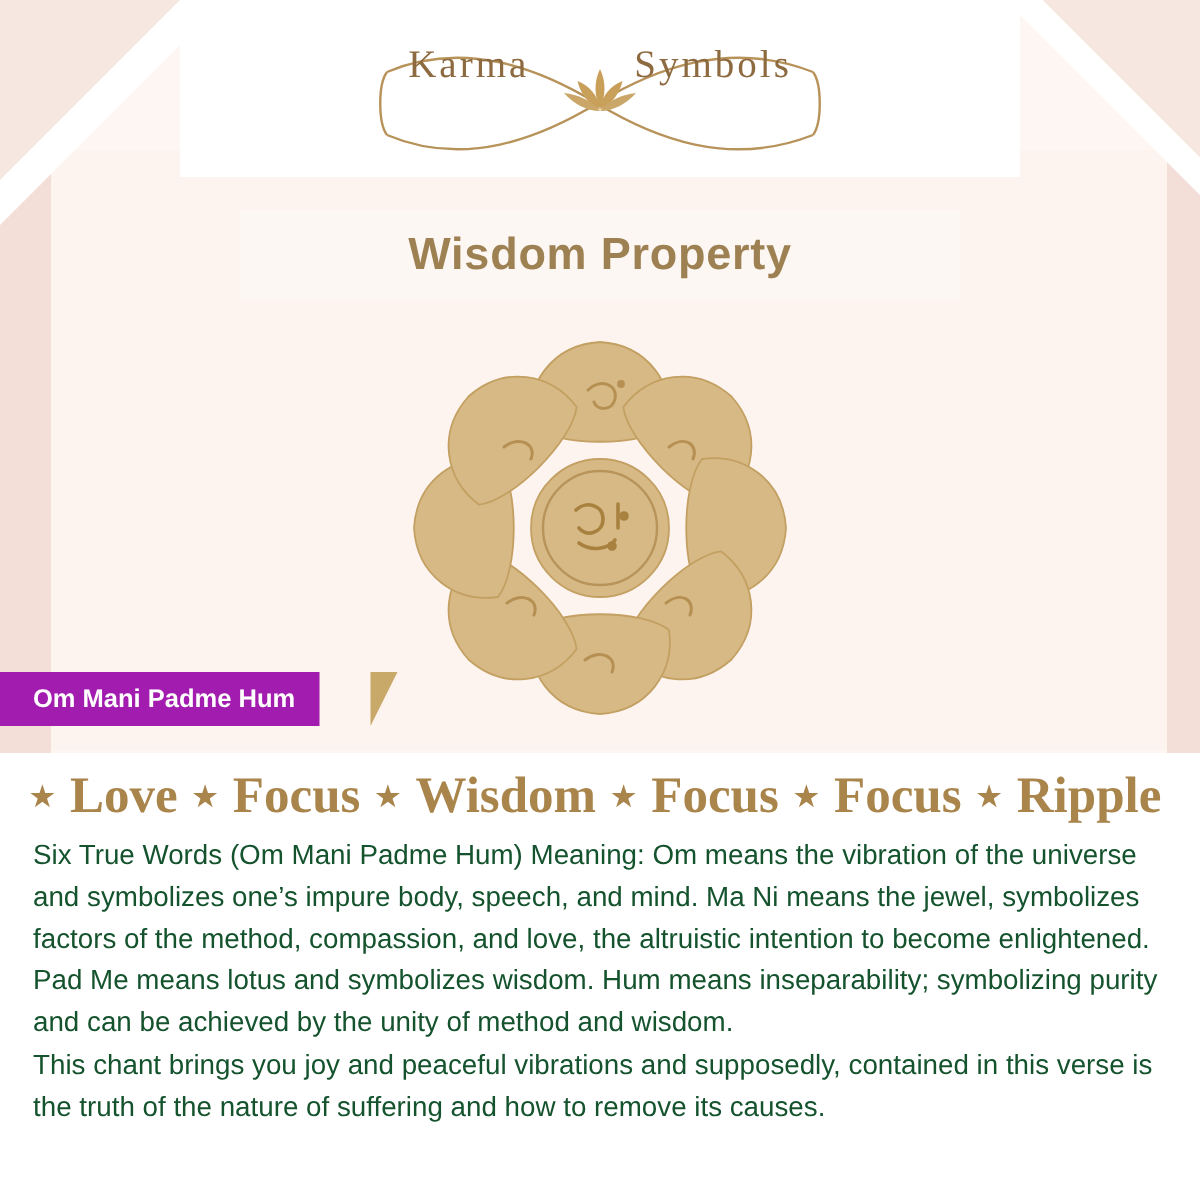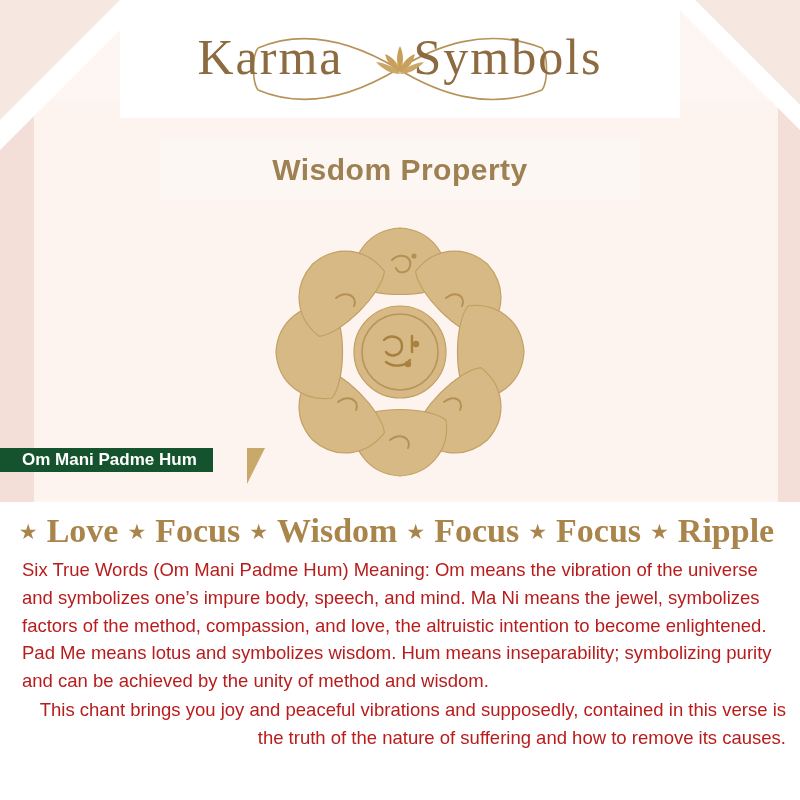--- a/index.html
+++ b/index.html
@@ -98,21 +98,21 @@
     text-align: center;
     z-index: 5;
   }
   .brand-inner {
     display: inline-block;
     position: relative;
     padding: 0 10px;
   }
   .brand-text {
     font-family: "Liberation Serif", serif;
-    font-size: 50px;
+    font-size: 26px;
     letter-spacing: 2px;
     color: #8d6a3f;
     font-weight: 400;
     display: inline-block;
     position: relative;
     z-index: 3;
   }
   .brand-word-left { margin-right: 70px; }
   .brand-lotus {
     position: absolute;
@@ -154,22 +154,22 @@
     left: 50%;
     top: 212px;
     transform: translateX(-50%);
     z-index: 6;
   }
 
   
   .ribbon {
     position: absolute;
     left: 0; top: 448px;
-    height: 24px;
-    background: #14532d;
+    height: 36px;
+    background: #a21caf;
     display: flex;
     align-items: center;
     padding: 0 16px 0 22px;
     z-index: 8;
   }
   .ribbon-text {
     color: #ffffff;
     font-weight: bold;
     font-size: 17px;
     white-space: nowrap;
@@ -210,24 +210,24 @@
   .kw-star {
     font-size: 21px;
     color: #a9854c;
     line-height: 1;
   }
   .body-text {
     padding: 2px 14px 0 22px;
     font-family: "Liberation Sans", sans-serif;
     font-size: 18.5px;
     line-height: 1.5;
-    color: #b91c1c;
+    color: #14532d;
   }
   .body-text p { margin: 0; }
-  .body-text p + p { margin-top: 1px; text-align: right; }
+  .body-text p + p { margin-top: 1px; }
 </style>
 </head>
 <body>
 
 <div class="page">
 
   <div class="inner-white"></div>
   <div class="soft-panel"></div>
   <div class="frame-left-band"></div>
   <div class="frame-right-band"></div>

